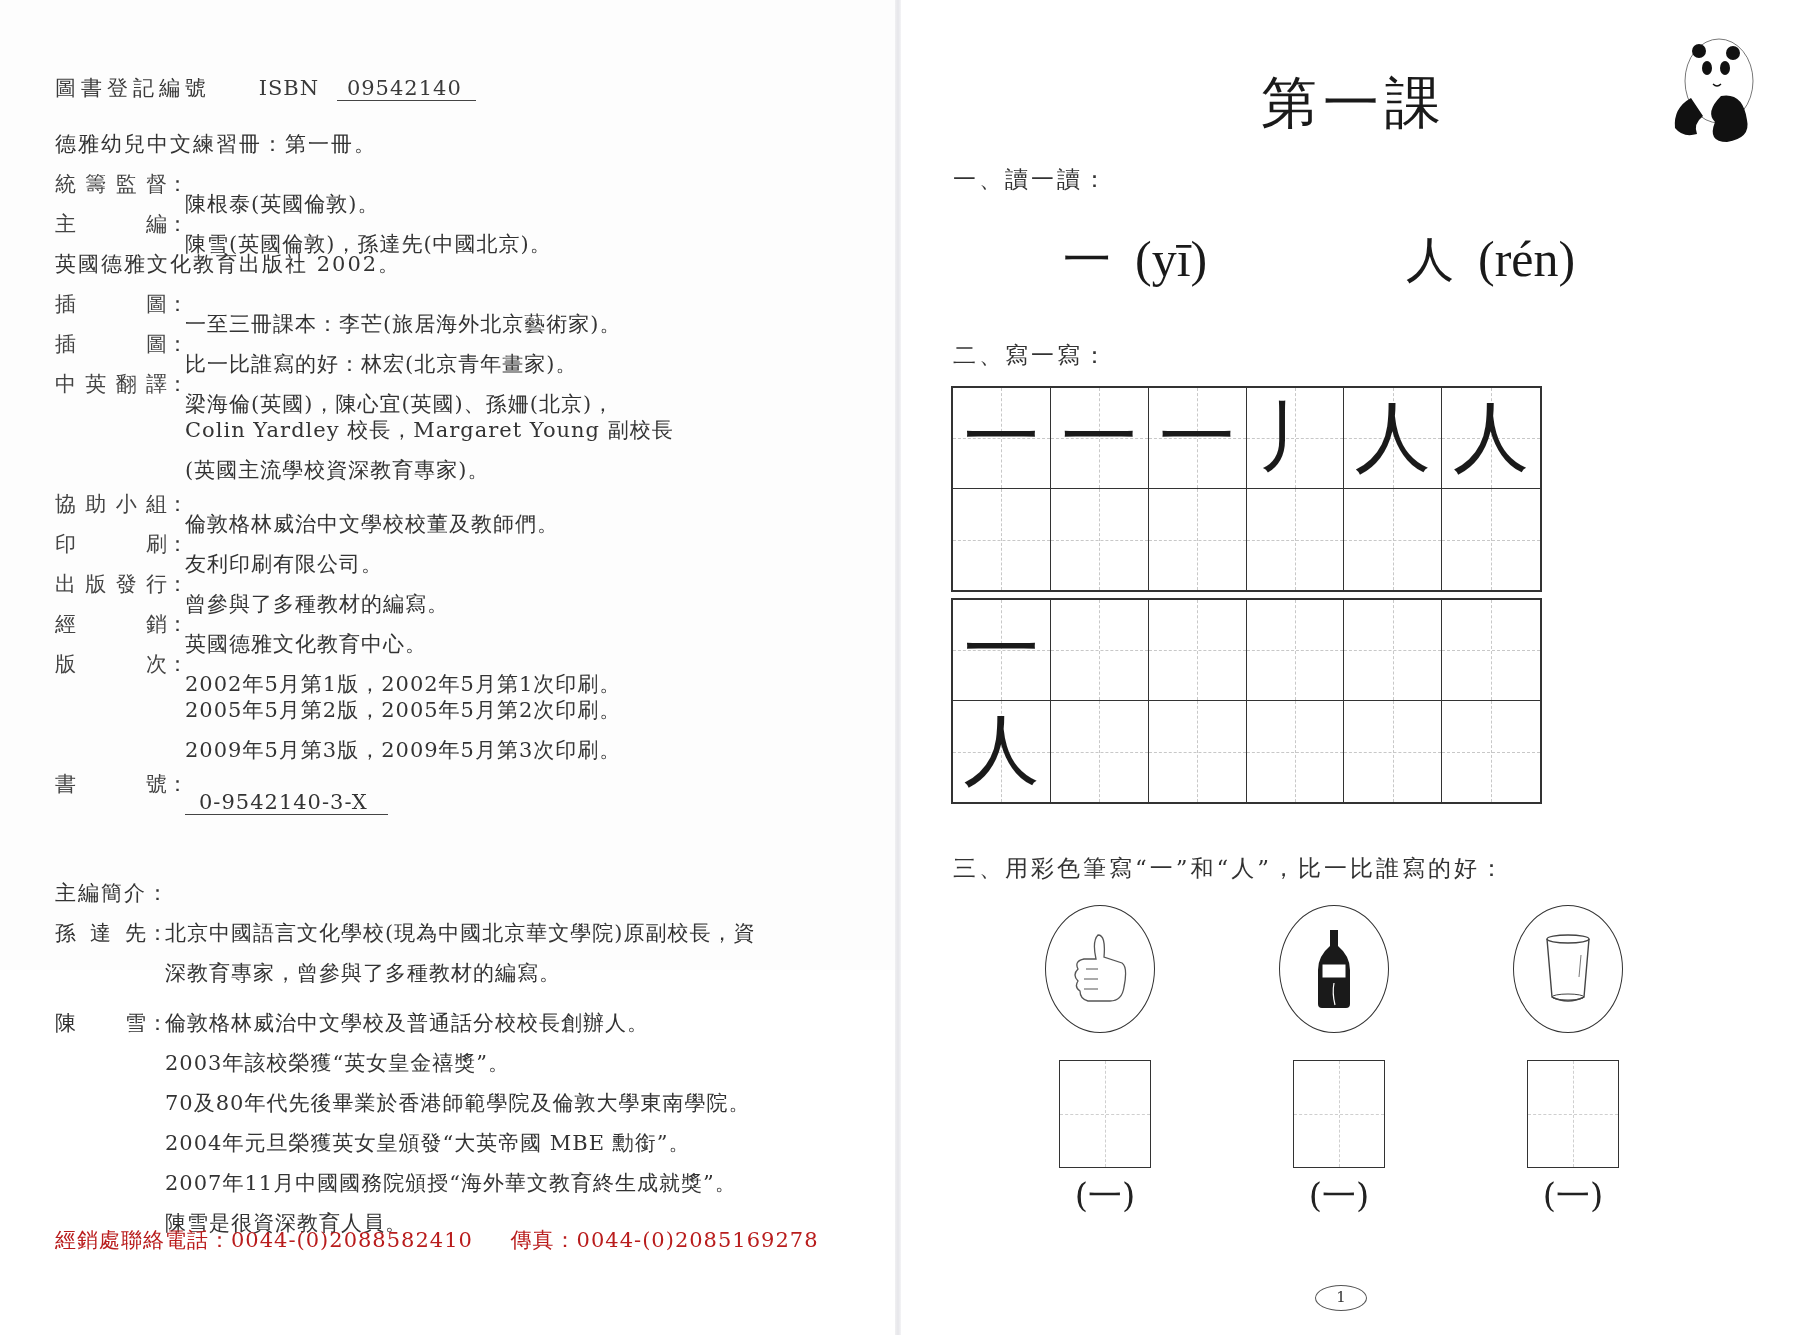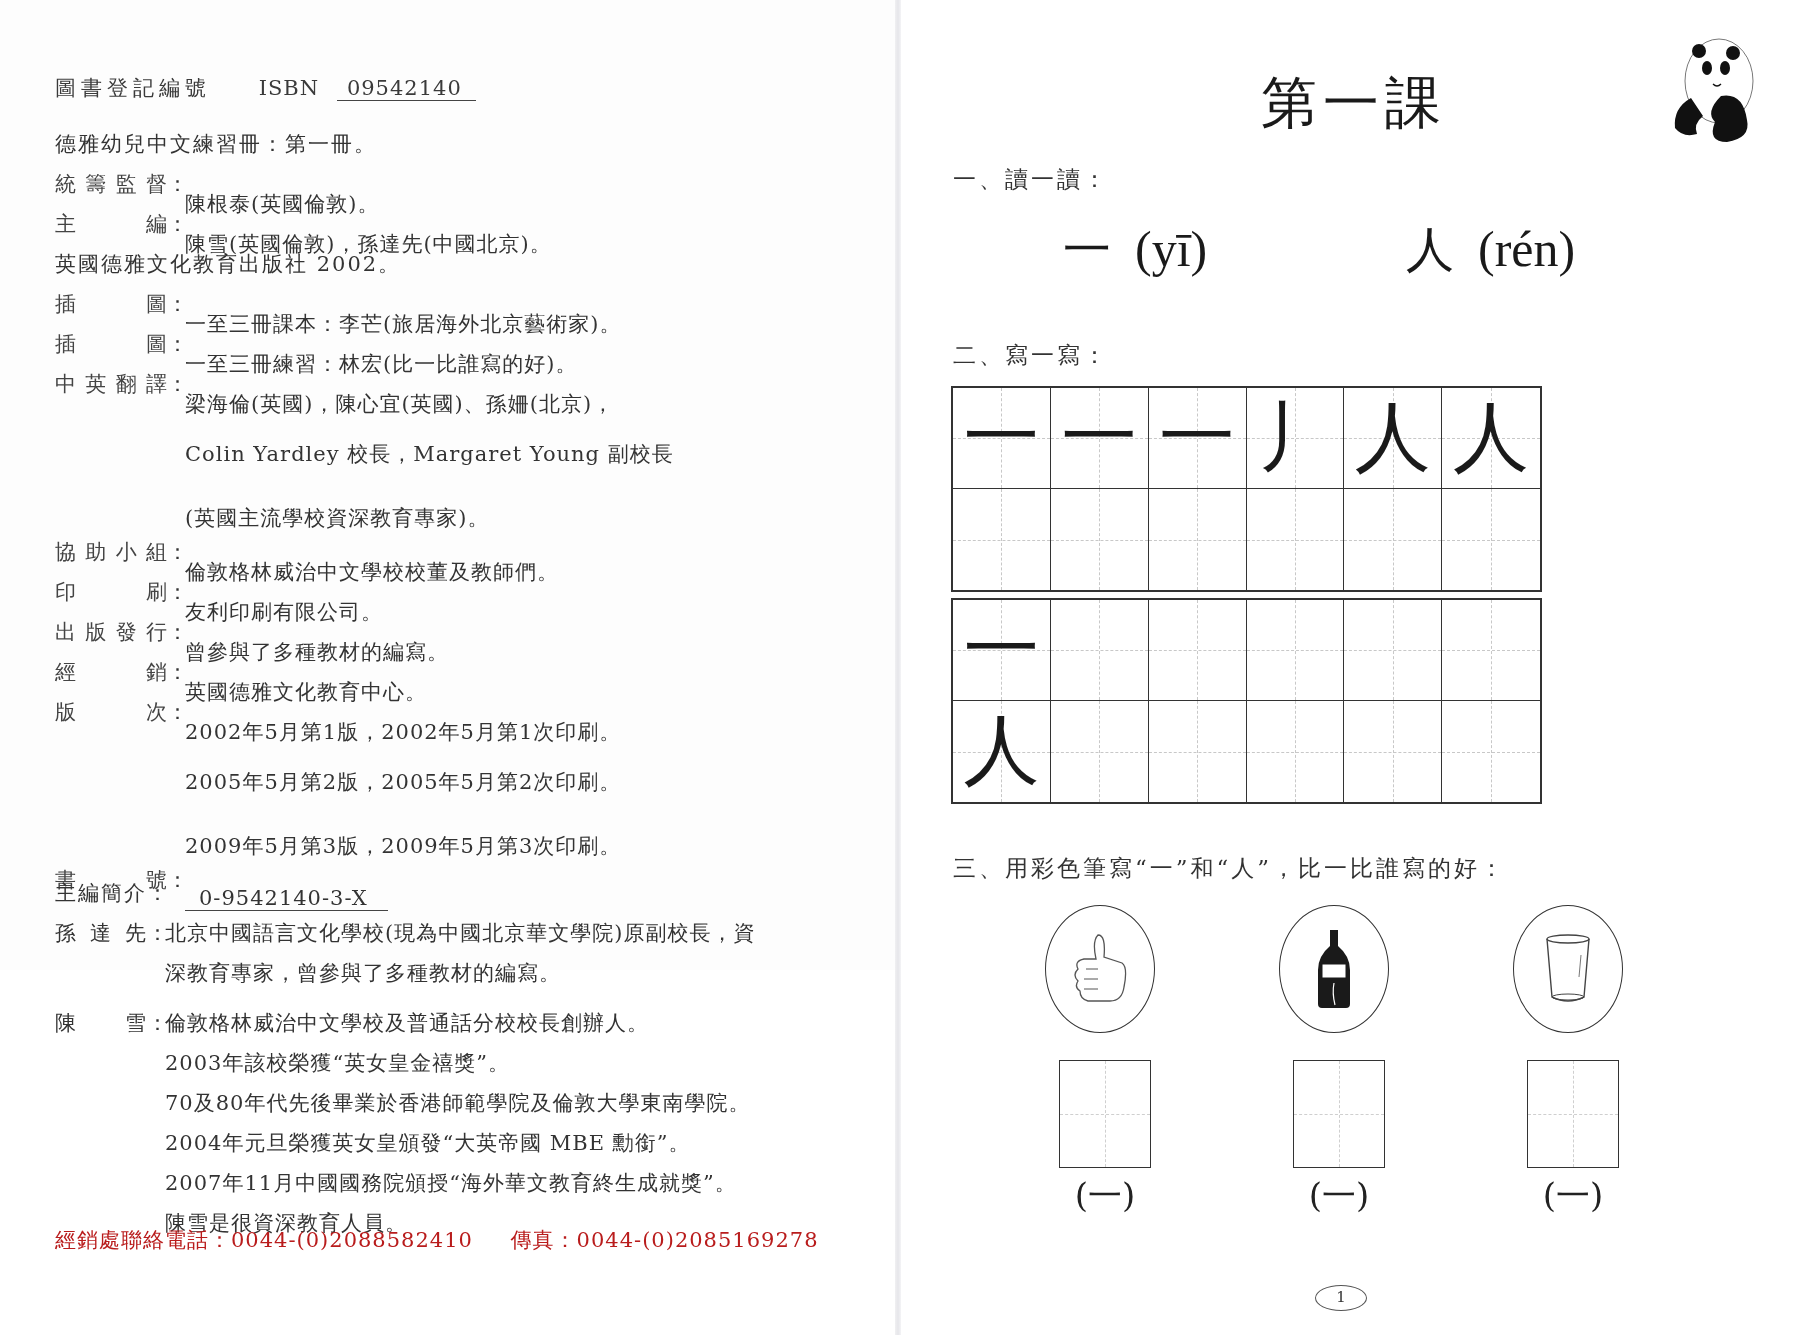--- a/index.html
+++ b/index.html
@@ -15,40 +15,40 @@
   .isbn-line .reg { letter-spacing: 5px; }
   .isbn-line .isbn-label { margin-left: 40px; }
   .isbn-line .isbn-val { display: inline-block; margin-left: 10px; padding: 0 14px 0 10px; border-bottom: 1.5px solid #444; }
 
   .credits { position: absolute; left: 55px; top: 130px; width: 830px; font-size: 21px; color: #333; }
   .credit-row { display: flex; height: 40px; align-items: flex-start; white-space: nowrap; }
   .credit-row .lbl { display: inline-block; width: 112px; text-align-last: justify; color: #444; }
   .credit-row .colon { width: 18px; text-align: center; }
   .credit-row .full { letter-spacing: 2px; }
   .credit-row .val { letter-spacing: 1px; margin-top: 20px; }
-  .credit-cont { padding-left: 130px; height: 40px; display: flex; align-items: center; white-space: nowrap; letter-spacing: 1px; margin-top: 24px; }
+  .credit-cont { padding-left: 130px; height: 40px; display: flex; align-items: center; white-space: nowrap; letter-spacing: 1px; }
   .book-no { display: inline-block; border-bottom: 1.5px solid #444; padding: 0 20px 0 14px; }
 
   .bio { position: absolute; left: 55px; top: 842px; width: 830px; font-size: 21px; color: #333; margin-top: 31px; }
   .bio-title { height: 40px; display: flex; align-items: center; letter-spacing: 2px; }
   .bio-row { display: flex; min-height: 40px; align-items: center; white-space: nowrap; letter-spacing: 1px; }
   .bio-row .lbl { width: 92px; text-align-last: justify; display: inline-block; }
   .bio-row .colon { width: 18px; text-align: center; }
   .bio-cont { padding-left: 110px; height: 40px; display: flex; align-items: center; white-space: nowrap; letter-spacing: 1px; }
   .bio-gap { height: 10px; }
 
   .contact { position: absolute; left: 55px; top: 1226px; font-size: 21px; letter-spacing: 1px; color: #b91c1c; white-space: nowrap; }
   .contact .fax { margin-left: 30px; }
 
   
   .lesson-title { position: absolute; left: 360px; top: 66px; font-size: 56px; letter-spacing: 6px; color: #1a1a1a; }
   .panda { position: absolute; left: 760px; top: 36px; width: 100px; height: 110px; }
 
   .sec-heading { position: absolute; left: 52px; font-size: 23px; letter-spacing: 3px; color: #333; white-space: nowrap; }
-  .read-row { position: absolute; top: 218px; font-size: 50px; color: #1a1a1a; white-space: nowrap; }
+  .read-row { position: absolute; top: 228px; font-size: 50px; color: #1a1a1a; white-space: nowrap; }
   .read-row .hz { font-size: 48px; }
   .read-row .py { margin-left: 24px; font-family: "Liberation Serif", serif; }
 
   .grid { position: absolute; left: 50px; width: 591px; border: 2px solid #333; display: grid; grid-template-columns: repeat(6, 1fr); }
   .cell { position: relative; height: 101px; border-right: 1.5px solid #333; border-bottom: 1.5px solid #333; }
   .cell:nth-child(6n) { border-right: none; }
   .cell.last-row { border-bottom: none; }
   .cell::before { content: ""; position: absolute; left: 50%; top: 0; bottom: 0; border-left: 1.5px dashed #c8c8c8; }
   .cell::after { content: ""; position: absolute; top: 50%; left: 0; right: 0; border-top: 1.5px dashed #c8c8c8; }
   .cell .glyph { position: absolute; inset: 0; display: flex; align-items: center; justify-content: center; font-size: 76px; color: #1a1a1a; z-index: 2; font-family: "DejaVu Serif", serif; }
@@ -91,21 +91,21 @@
         <span class="full">英國德雅文化教育出版社 2002。</span>
       </div>
     <div class="credit-row">
         <span class="lbl">插圖</span>
         <span class="colon">：</span>
         <span class="val">一至三冊課本：李芒(旅居海外北京藝術家)。</span>
       </div>
     <div class="credit-row">
         <span class="lbl">插圖</span>
         <span class="colon">：</span>
-        <span class="val">一至三冊練習：林宏(比一比誰寫的好)。</span>
+        <span class="val">比一比誰寫的好：林宏(北京青年畫家)。</span>
       </div>
     <div class="credit-row">
         <span class="lbl">中英翻譯</span>
         <span class="colon">：</span>
         <span class="val">梁海倫(英國)，陳心宜(英國)、孫姍(北京)，</span>
       </div>
     <div class="credit-cont">Colin Yardley 校長，Margaret Young 副校長</div>
     <div class="credit-cont">(英國主流學校資深教育專家)。</div>
     <div class="credit-row">
         <span class="lbl">協助小組</span>

